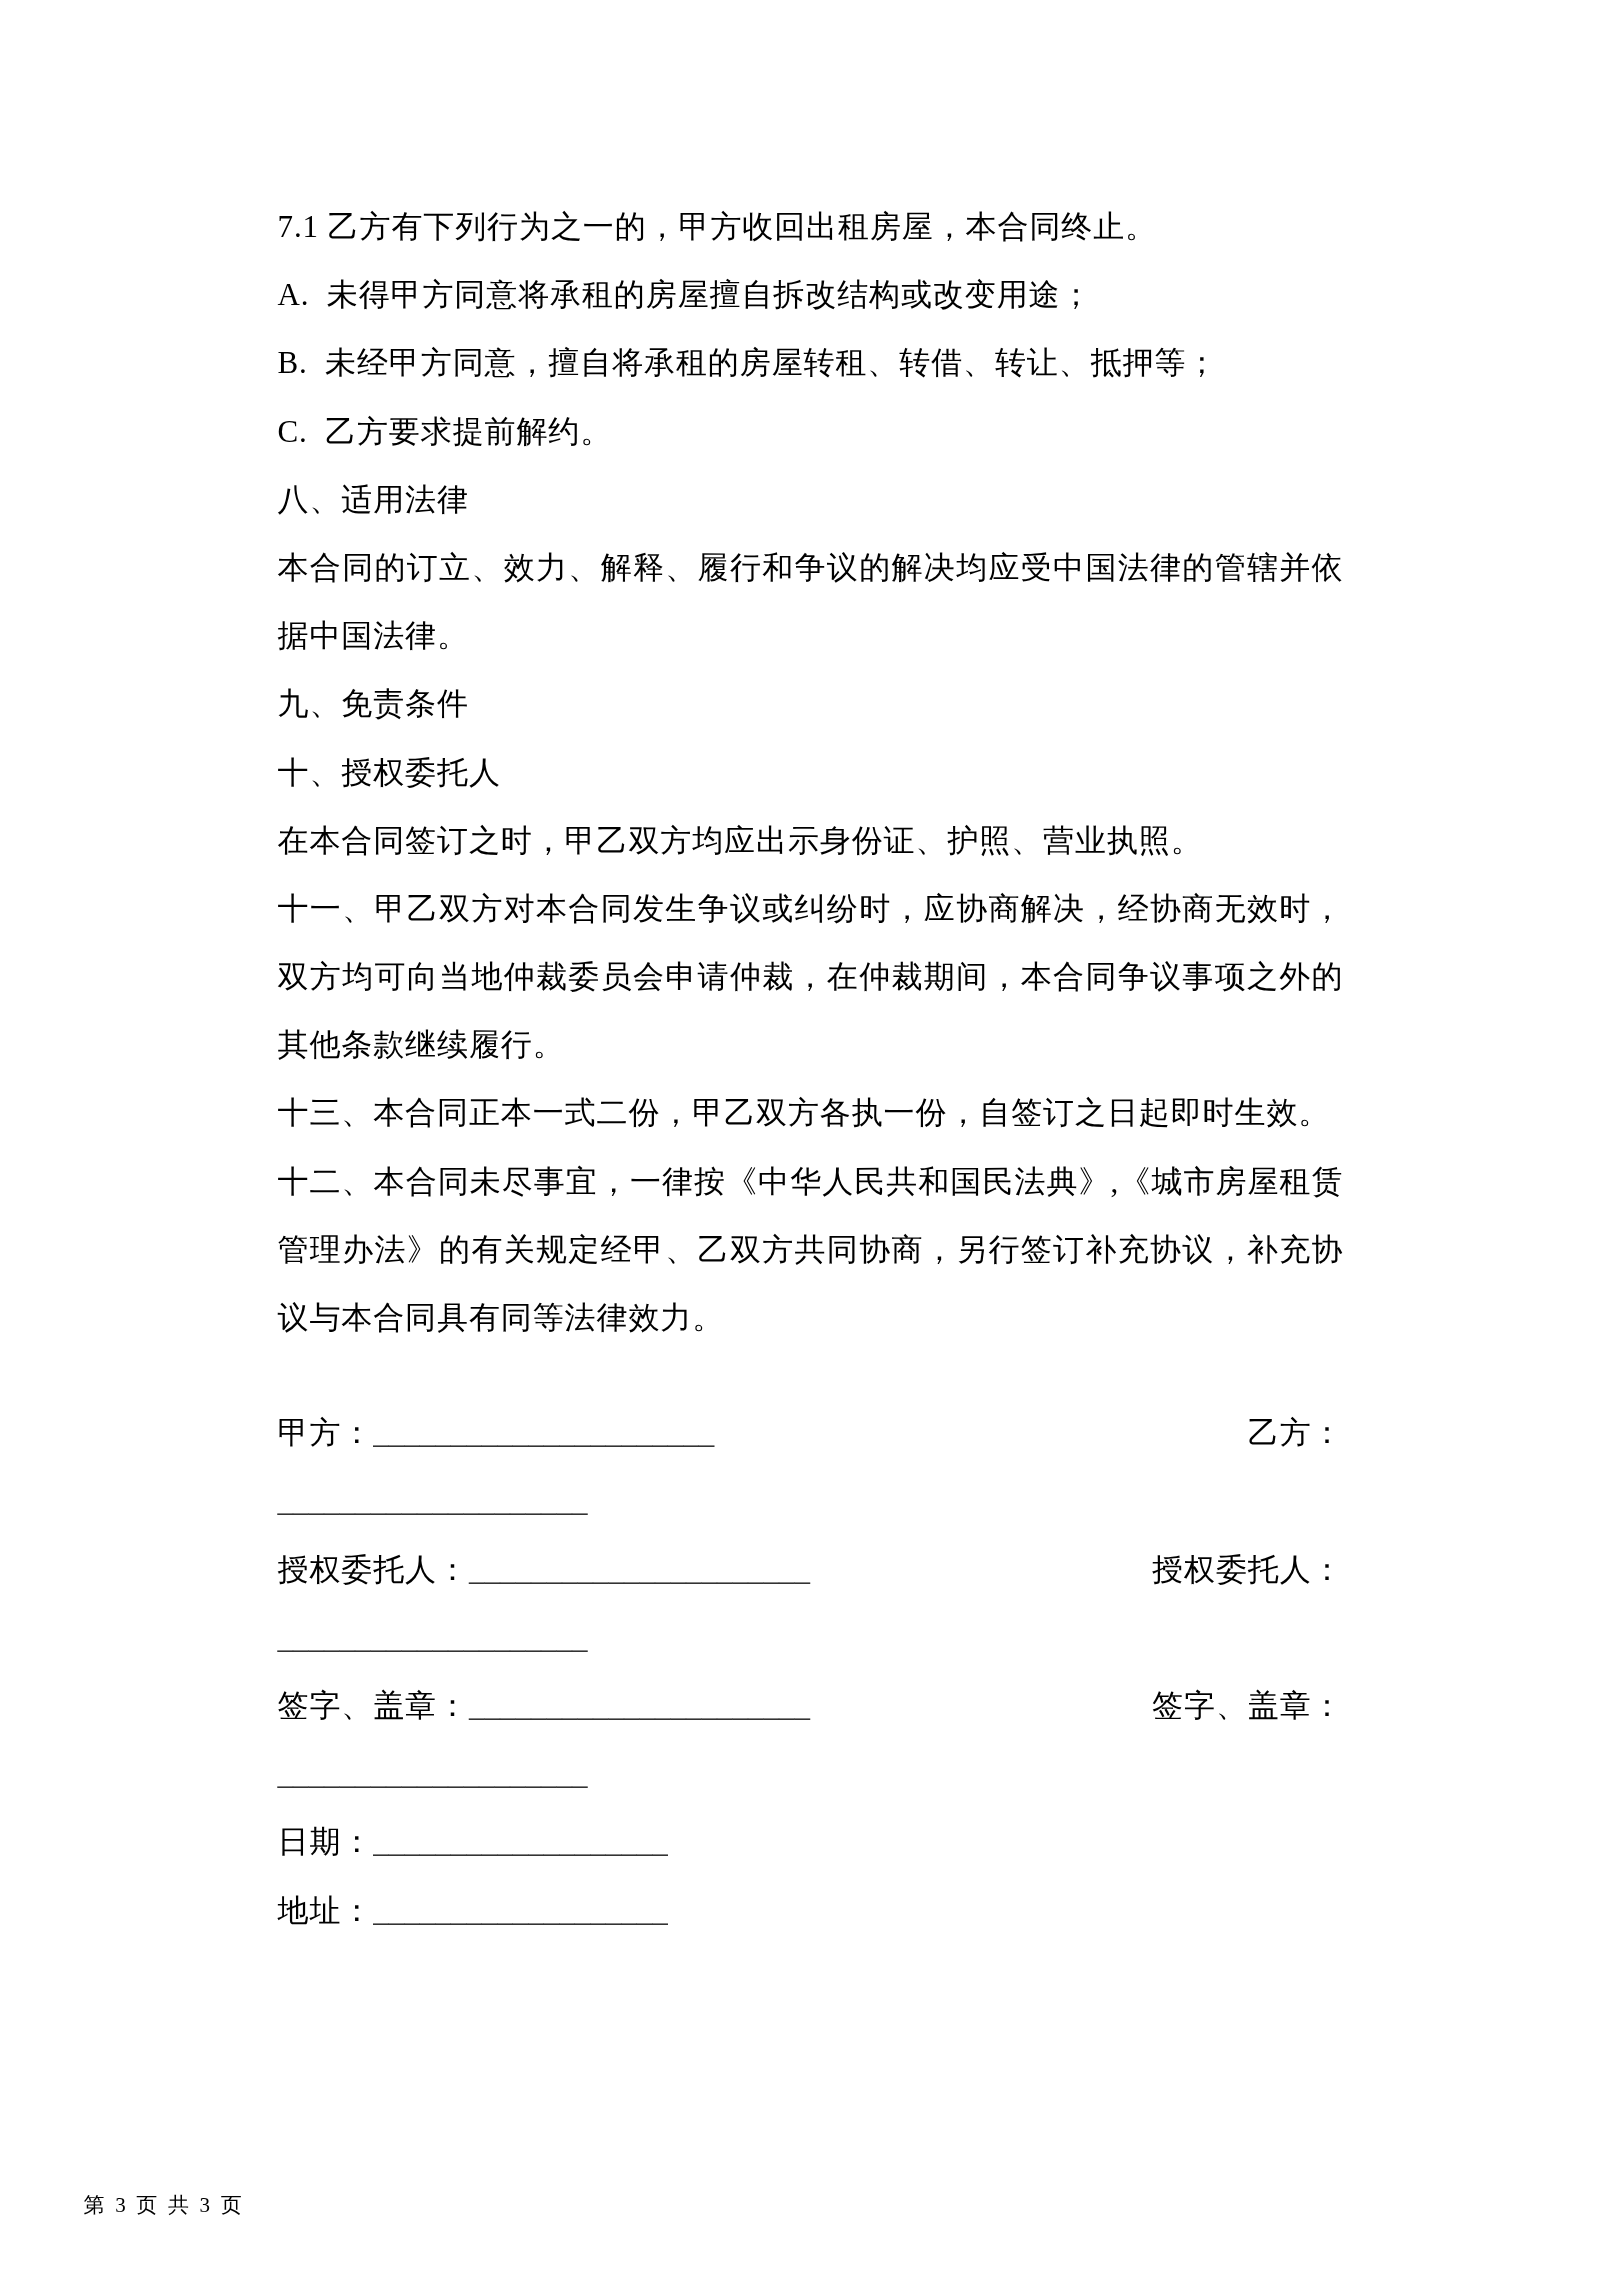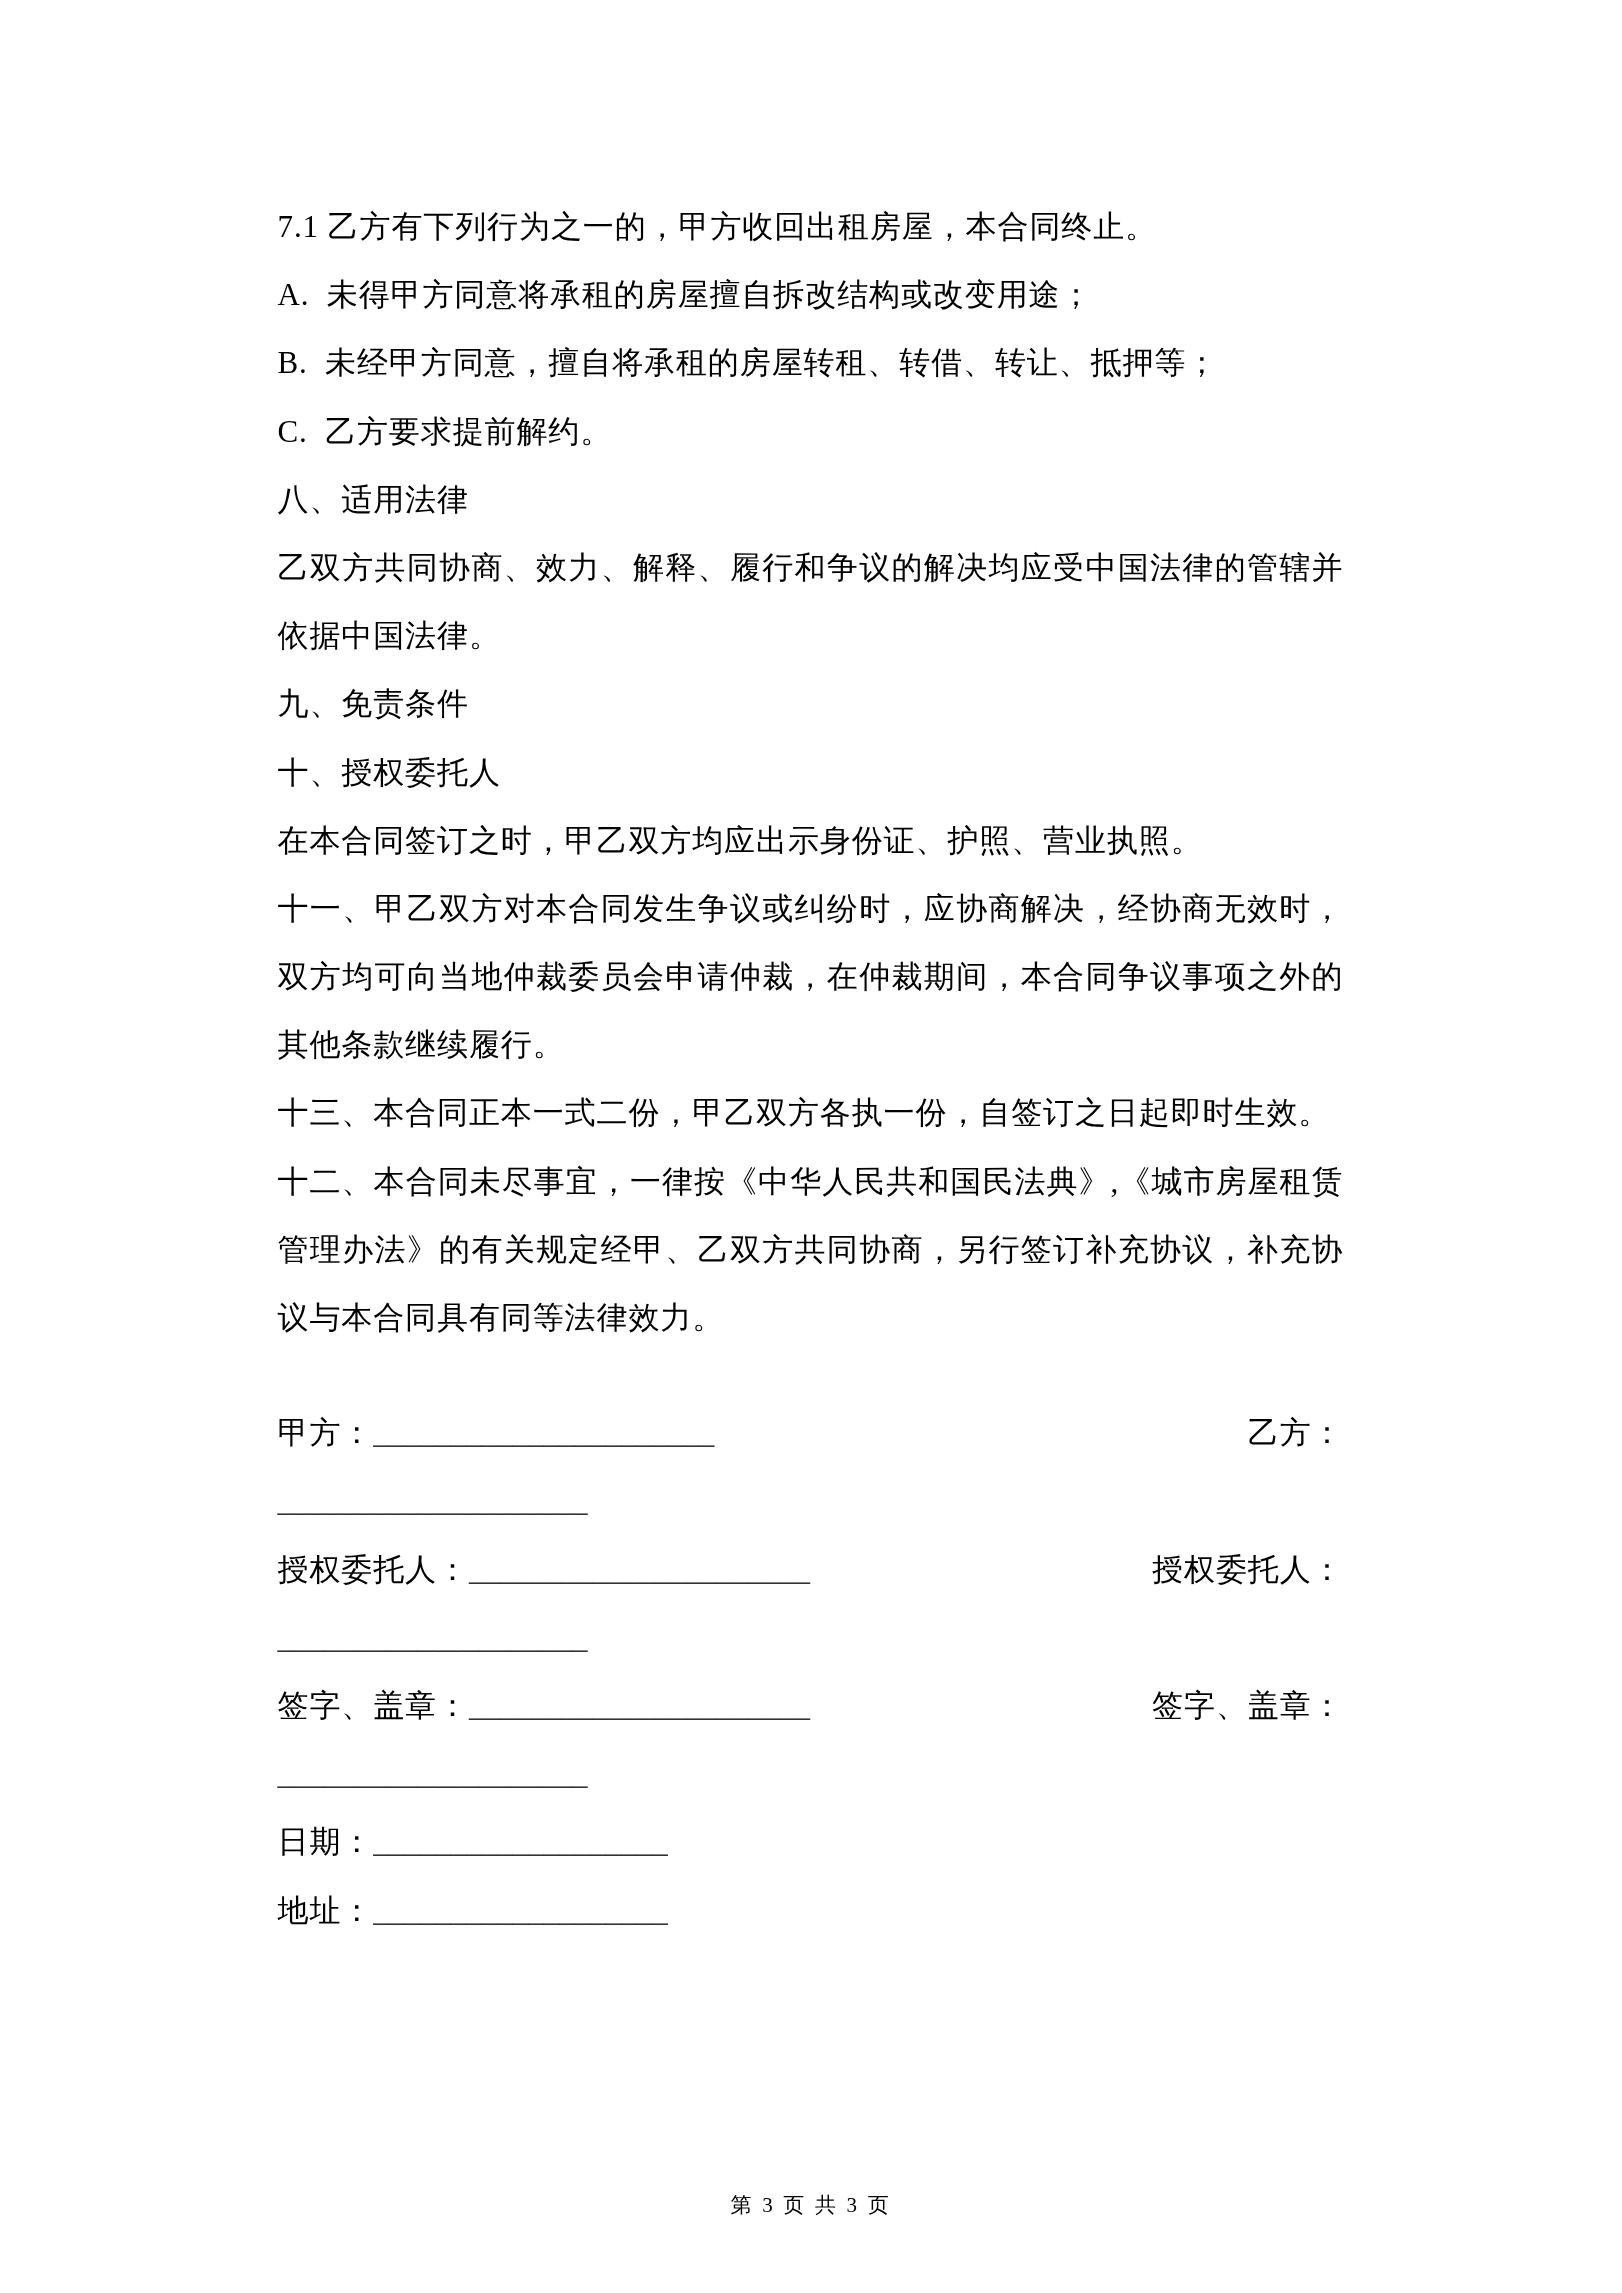--- a/index.html
+++ b/index.html
@@ -31,39 +31,38 @@
     letter-spacing: 0.9px;
   }
   .sig-left { white-space: nowrap; text-align: right; }
   .sig-right { white-space: nowrap; text-align: left; }
   .blank { color: #333333; letter-spacing: 0; }
   .footer {
     position: absolute;
     left: 0;
     right: 0;
     bottom: 75px;
-    text-align: center;
     font-size: 21px;
     letter-spacing: 2.7px;
     color: #000000;
     margin-top: 34px;
   }
 </style>
 </head>
 <body>
 
 <div class="page">
 
   <div class="content">
     <p>7.1 乙方有下列行为之一的，甲方收回出租房屋，本合同终止。</p>
     <p>A.&nbsp;&nbsp;未得甲方同意将承租的房屋擅自拆改结构或改变用途；</p>
     <p>B.&nbsp;&nbsp;未经甲方同意，擅自将承租的房屋转租、转借、转让、抵押等；</p>
     <p>C.&nbsp;&nbsp;乙方要求提前解约。</p>
     <p>八、适用法律</p>
-    <p>乙双方共同协商、效力、解释、履行和争议的解决均应受中国法律的管辖并依据中国法律。</p>
+    <p>本合同的订立、效力、解释、履行和争议的解决均应受中国法律的管辖并依据中国法律。</p>
     <p>九、免责条件</p>
     <p>十、授权委托人</p>
     <p>在本合同签订之时，甲乙双方均应出示身份证、护照、营业执照。</p>
     <p>十一、甲乙双方对本合同发生争议或纠纷时，应协商解决，经协商无效时，双方均可向当地仲裁委员会申请仲裁，在仲裁期间，本合同争议事项之外的其他条款继续履行。</p>
     <p>十三、本合同正本一式二份，甲乙双方各执一份，自签订之日起即时生效。</p>
     <p>十二、本合同未尽事宜，一律按《中华人民共和国民法典》,《城市房屋租赁管理办法》的有关规定经甲、乙双方共同协商，另行签订补充协议，补充协议与本合同具有同等法律效力。</p>
   </div>
 
   <div class="signature">
 

